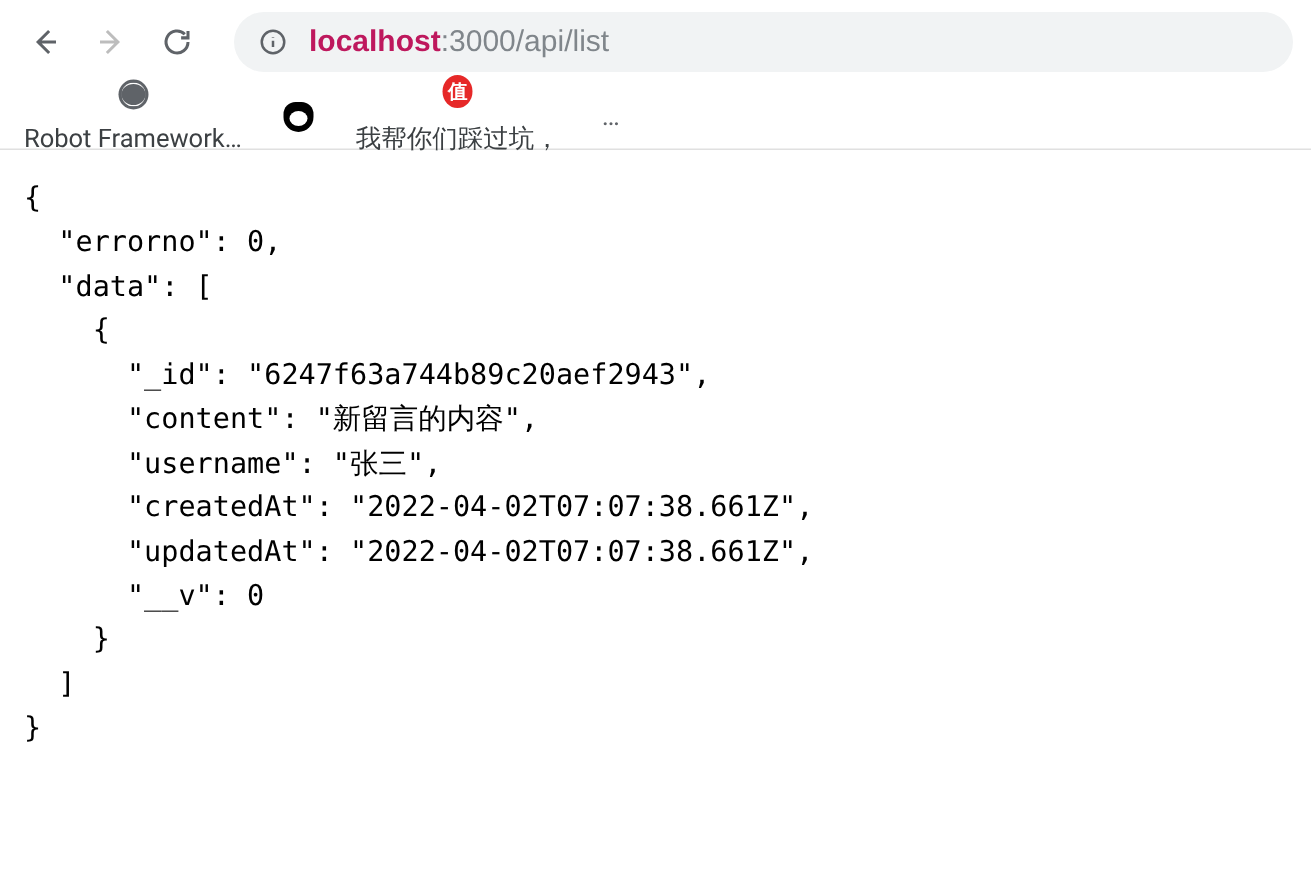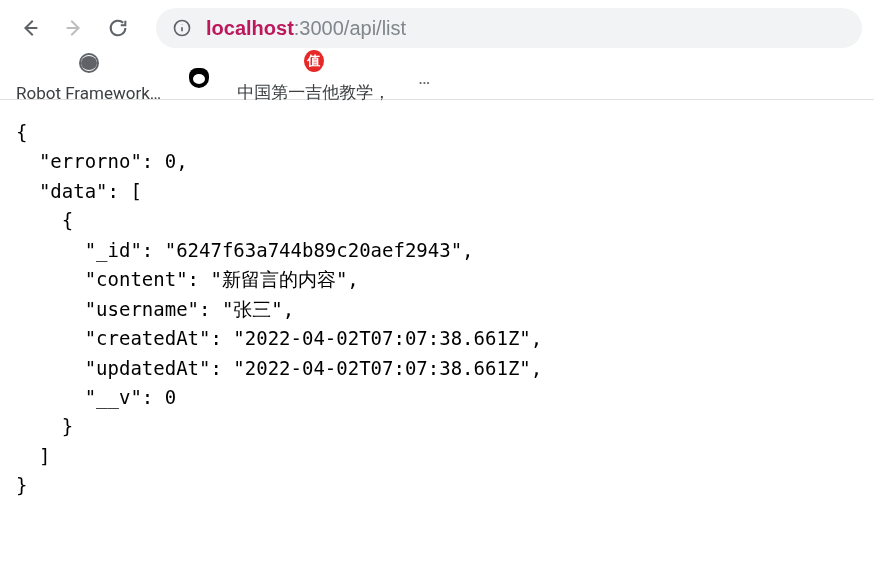--- a/index.html
+++ b/index.html
@@ -175,21 +175,21 @@
   </div>
   <div class="bookmark">
     <span class="bookmark-icon">
         <span class="penguin-icon"></span>
       </span>
   </div>
   <div class="bookmark">
     <span class="bookmark-icon">
         <span class="zhi-icon">值</span>
       </span>
-    <span>中国第一吉他教学，</span>
+    <span>我帮你们踩过坑，</span>
   </div>
   <span style="color:#5f6368;font-size:18px;">…</span>
 </div>
 
 <pre class="content" id="json-out">{
   "errorno": 0,
   "data": [
     {
       "_id": "6247f63a744b89c20aef2943",
       "content": "新留言的内容",

